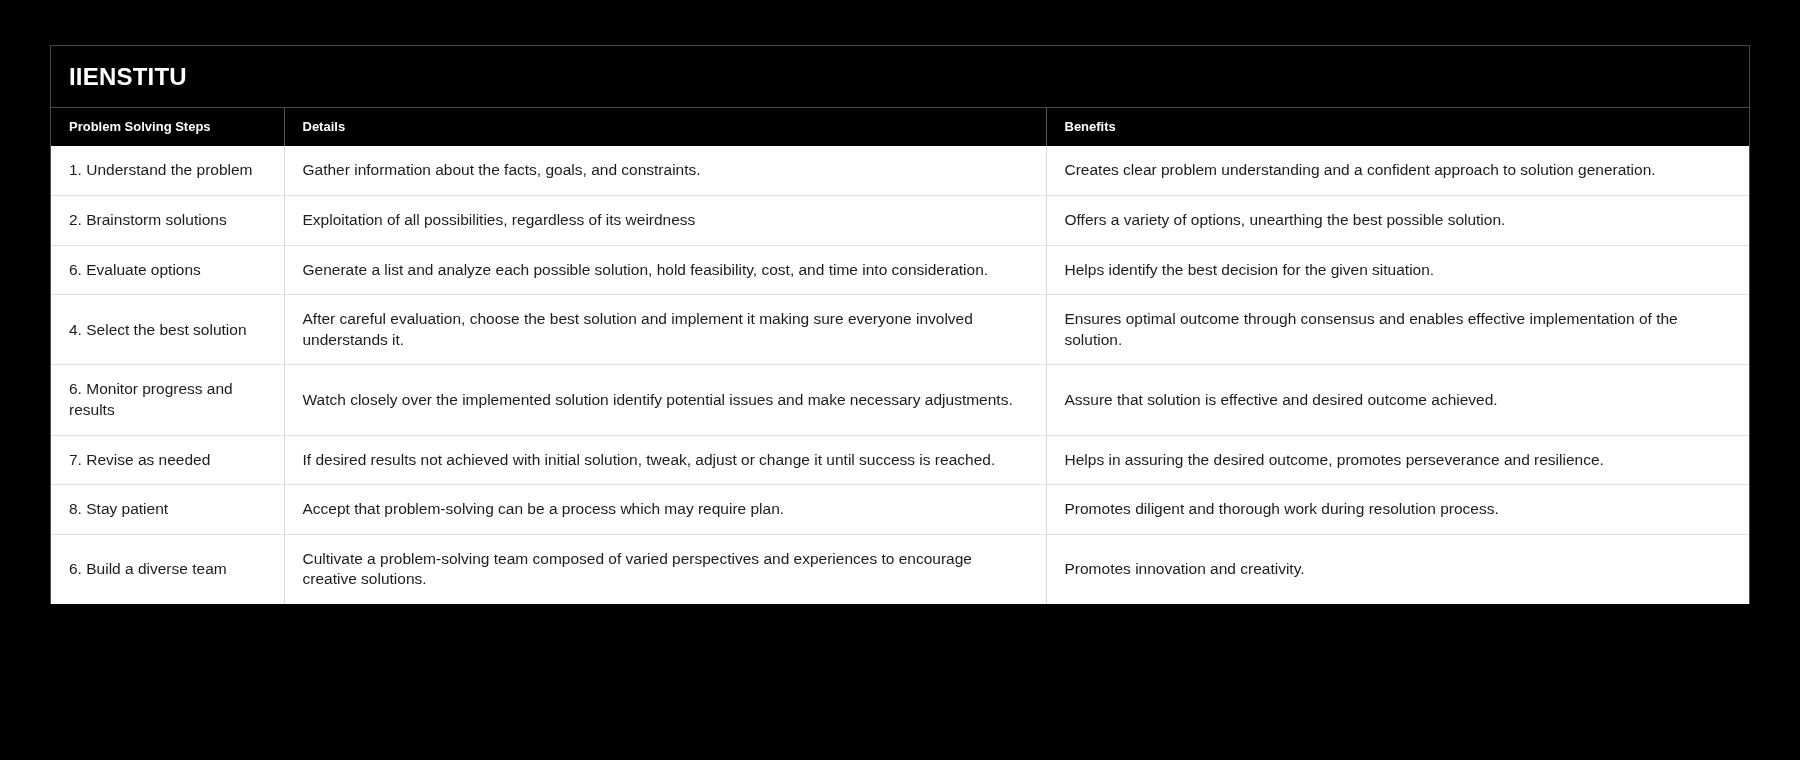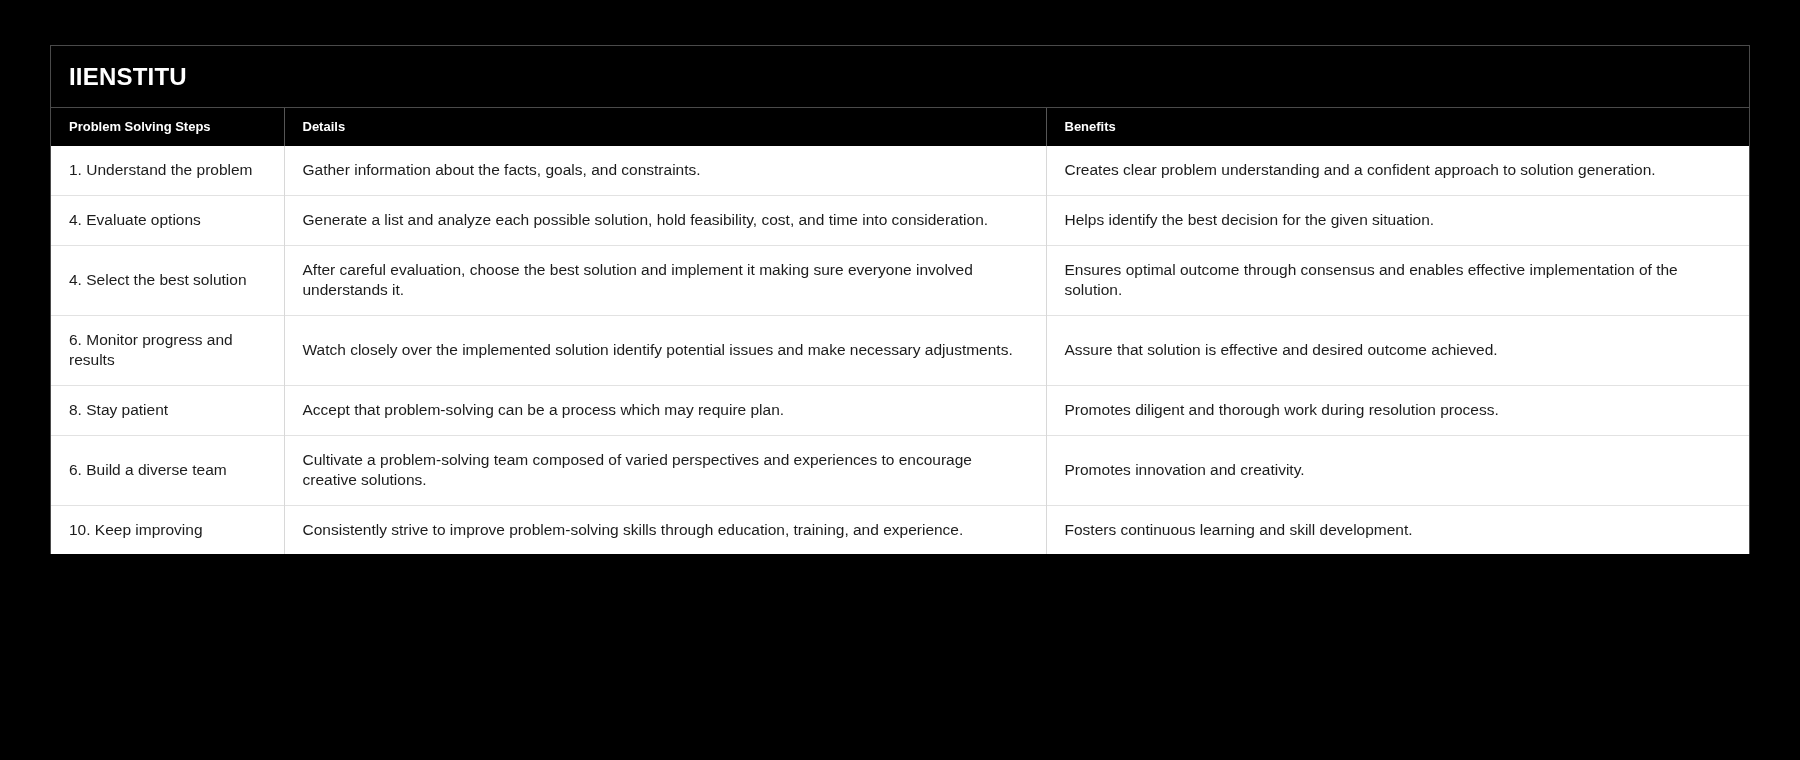--- a/index.html
+++ b/index.html
@@ -114,56 +114,61 @@
         </tr>
       </thead>
       <tbody>
 
         <tr>
           <td class="step-cell">1. Understand the problem</td>
           <td>Gather information about the facts, goals, and constraints.</td>
           <td>Creates clear problem understanding and a confident approach to solution generation.</td>
         </tr>
 
+        <tr>
+          <td class="step-cell">2. Brainstorm solutions</td>
+          <td>Exploitation of all possibilities, regardless of its weirdness</td>
+          <td>Offers a variety of options, unearthing the best possible solution.</td>
+        </tr>
 
         <tr>
-          <td class="step-cell">4. Evaluate options</td>
+          <td class="step-cell">6. Evaluate options</td>
           <td>Generate a list and analyze each possible solution, hold feasibility, cost, and time into consideration.</td>
           <td>Helps identify the best decision for the given situation.</td>
         </tr>
 
         <tr>
           <td class="step-cell">4. Select the best solution</td>
           <td>After careful evaluation, choose the best solution and implement it making sure everyone involved understands it.</td>
           <td>Ensures optimal outcome through consensus and enables effective implementation of the solution.</td>
         </tr>
 
 
         <tr>
           <td class="step-cell">6. Monitor progress and results</td>
           <td>Watch closely over the implemented solution identify potential issues and make necessary adjustments.</td>
           <td>Assure that solution is effective and desired outcome achieved.</td>
         </tr>
 
+        <tr>
+          <td class="step-cell">7. Revise as needed</td>
+          <td>If desired results not achieved with initial solution, tweak, adjust or change it until success is reached.</td>
+          <td>Helps in assuring the desired outcome, promotes perseverance and resilience.</td>
+        </tr>
 
         <tr>
           <td class="step-cell">8. Stay patient</td>
           <td>Accept that problem-solving can be a process which may require plan.</td>
           <td>Promotes diligent and thorough work during resolution process.</td>
         </tr>
 
         <tr>
           <td class="step-cell">6. Build a diverse team</td>
           <td>Cultivate a problem-solving team composed of varied perspectives and experiences to encourage creative solutions.</td>
           <td>Promotes innovation and creativity.</td>
         </tr>
 
-        <tr>
-          <td class="step-cell">10. Keep improving</td>
-          <td>Consistently strive to improve problem-solving skills through education, training, and experience.</td>
-          <td>Fosters continuous learning and skill development.</td>
-        </tr>
 
       </tbody>
     </table>
 
   </div>
 </div>
 
 </body></html>

